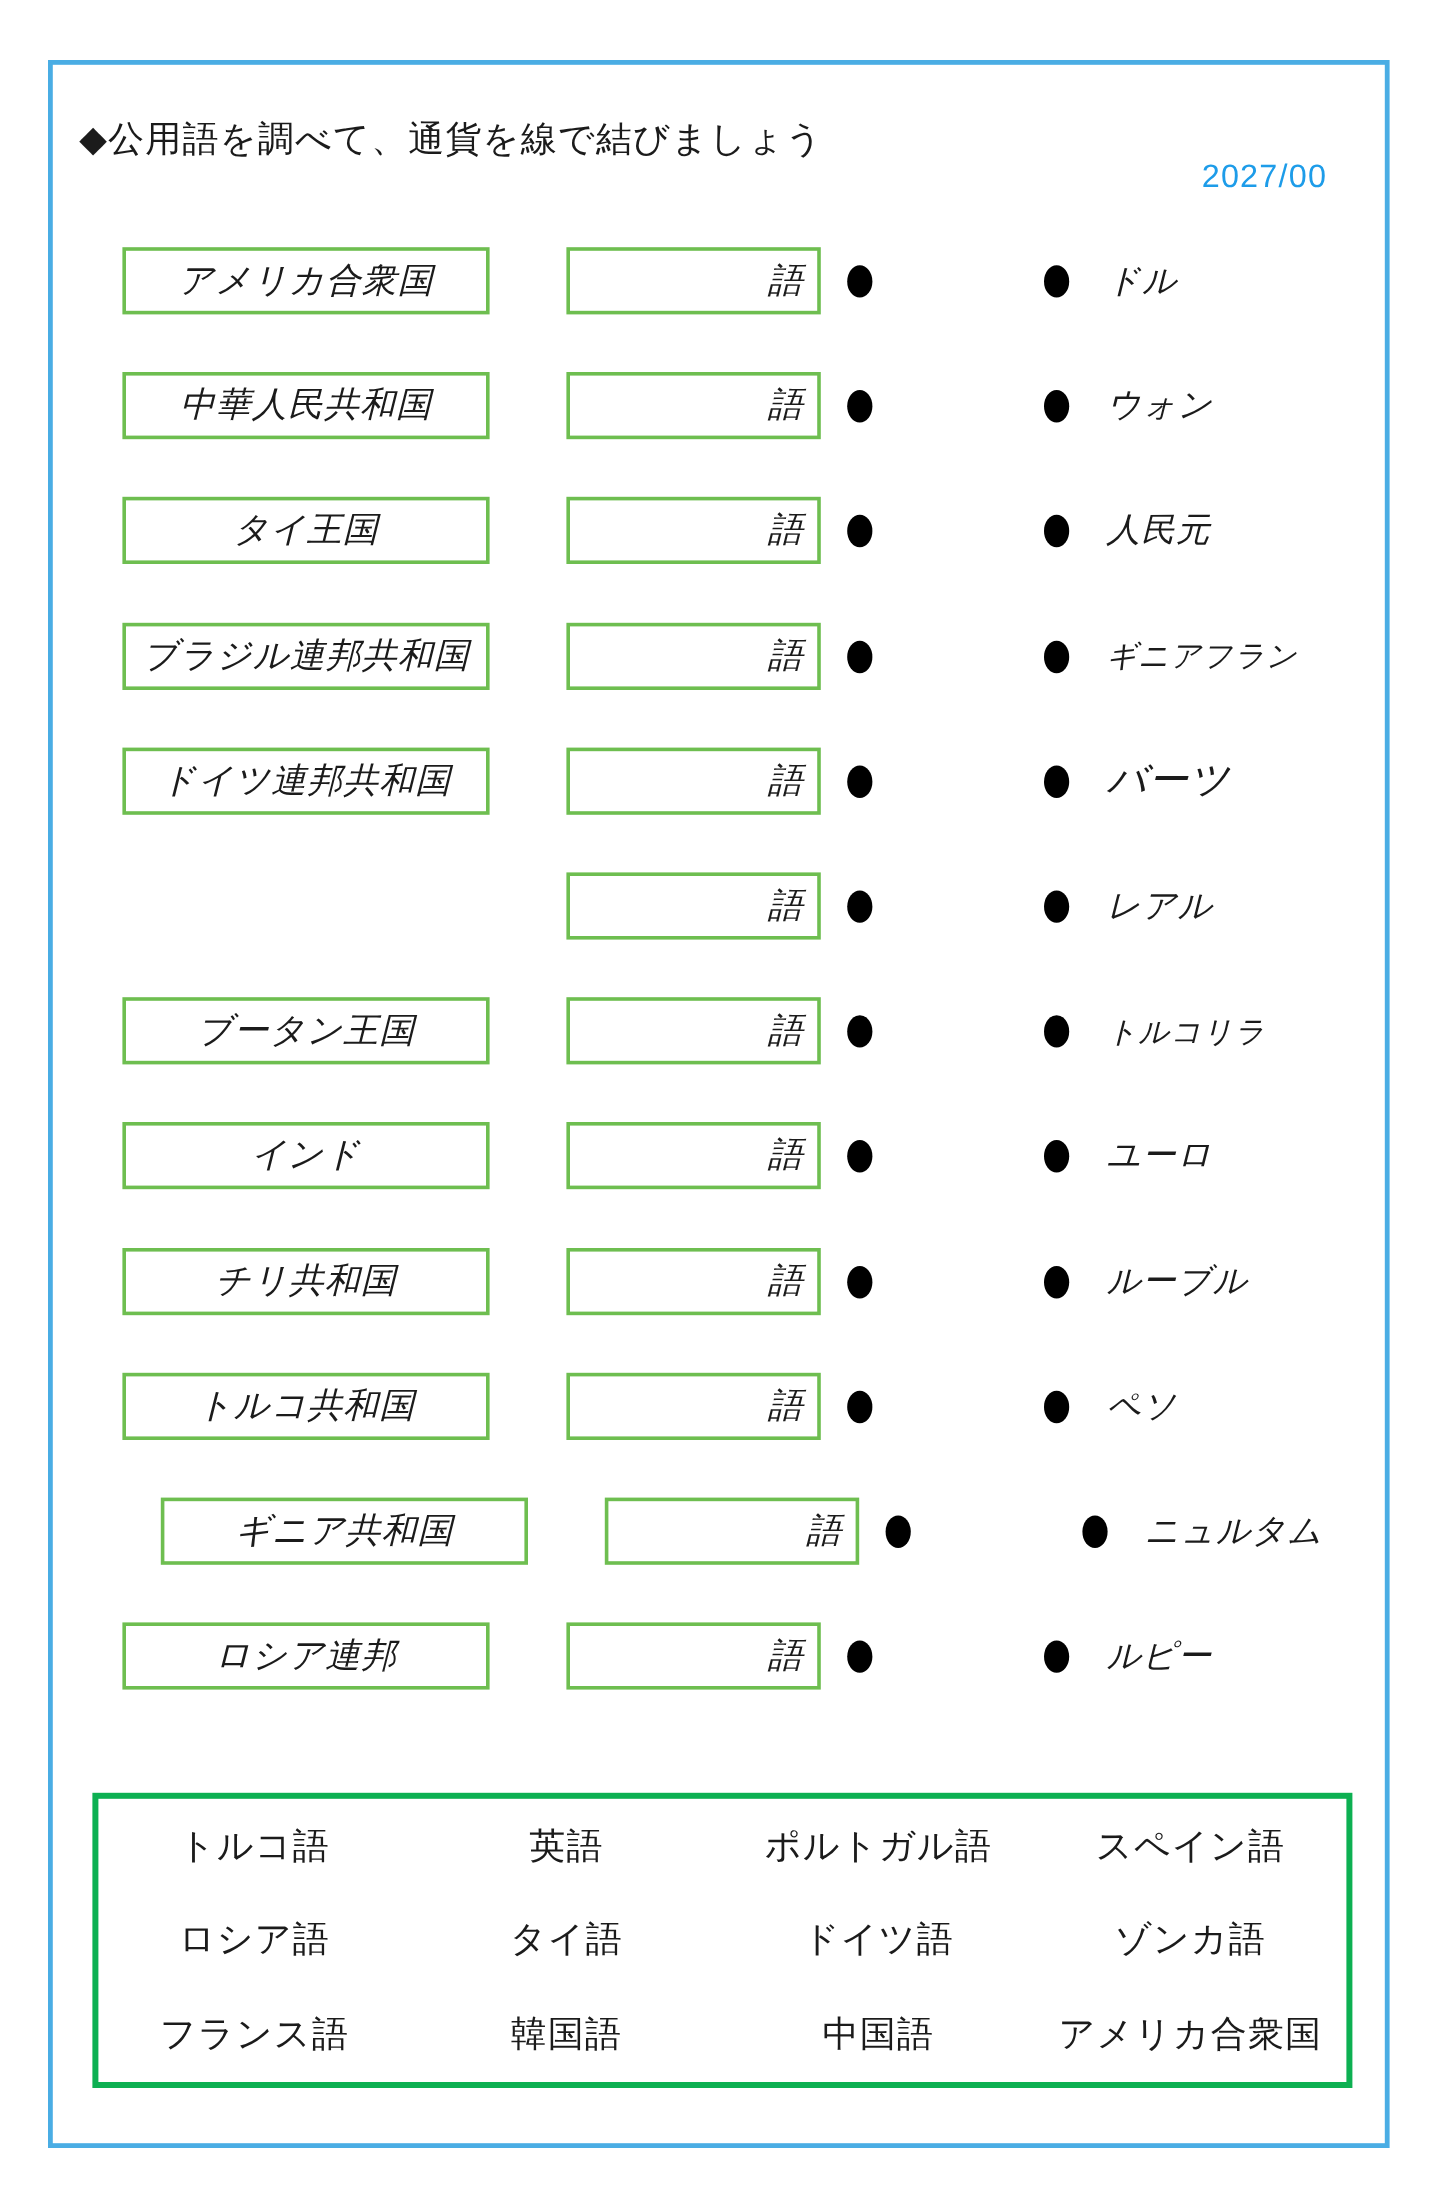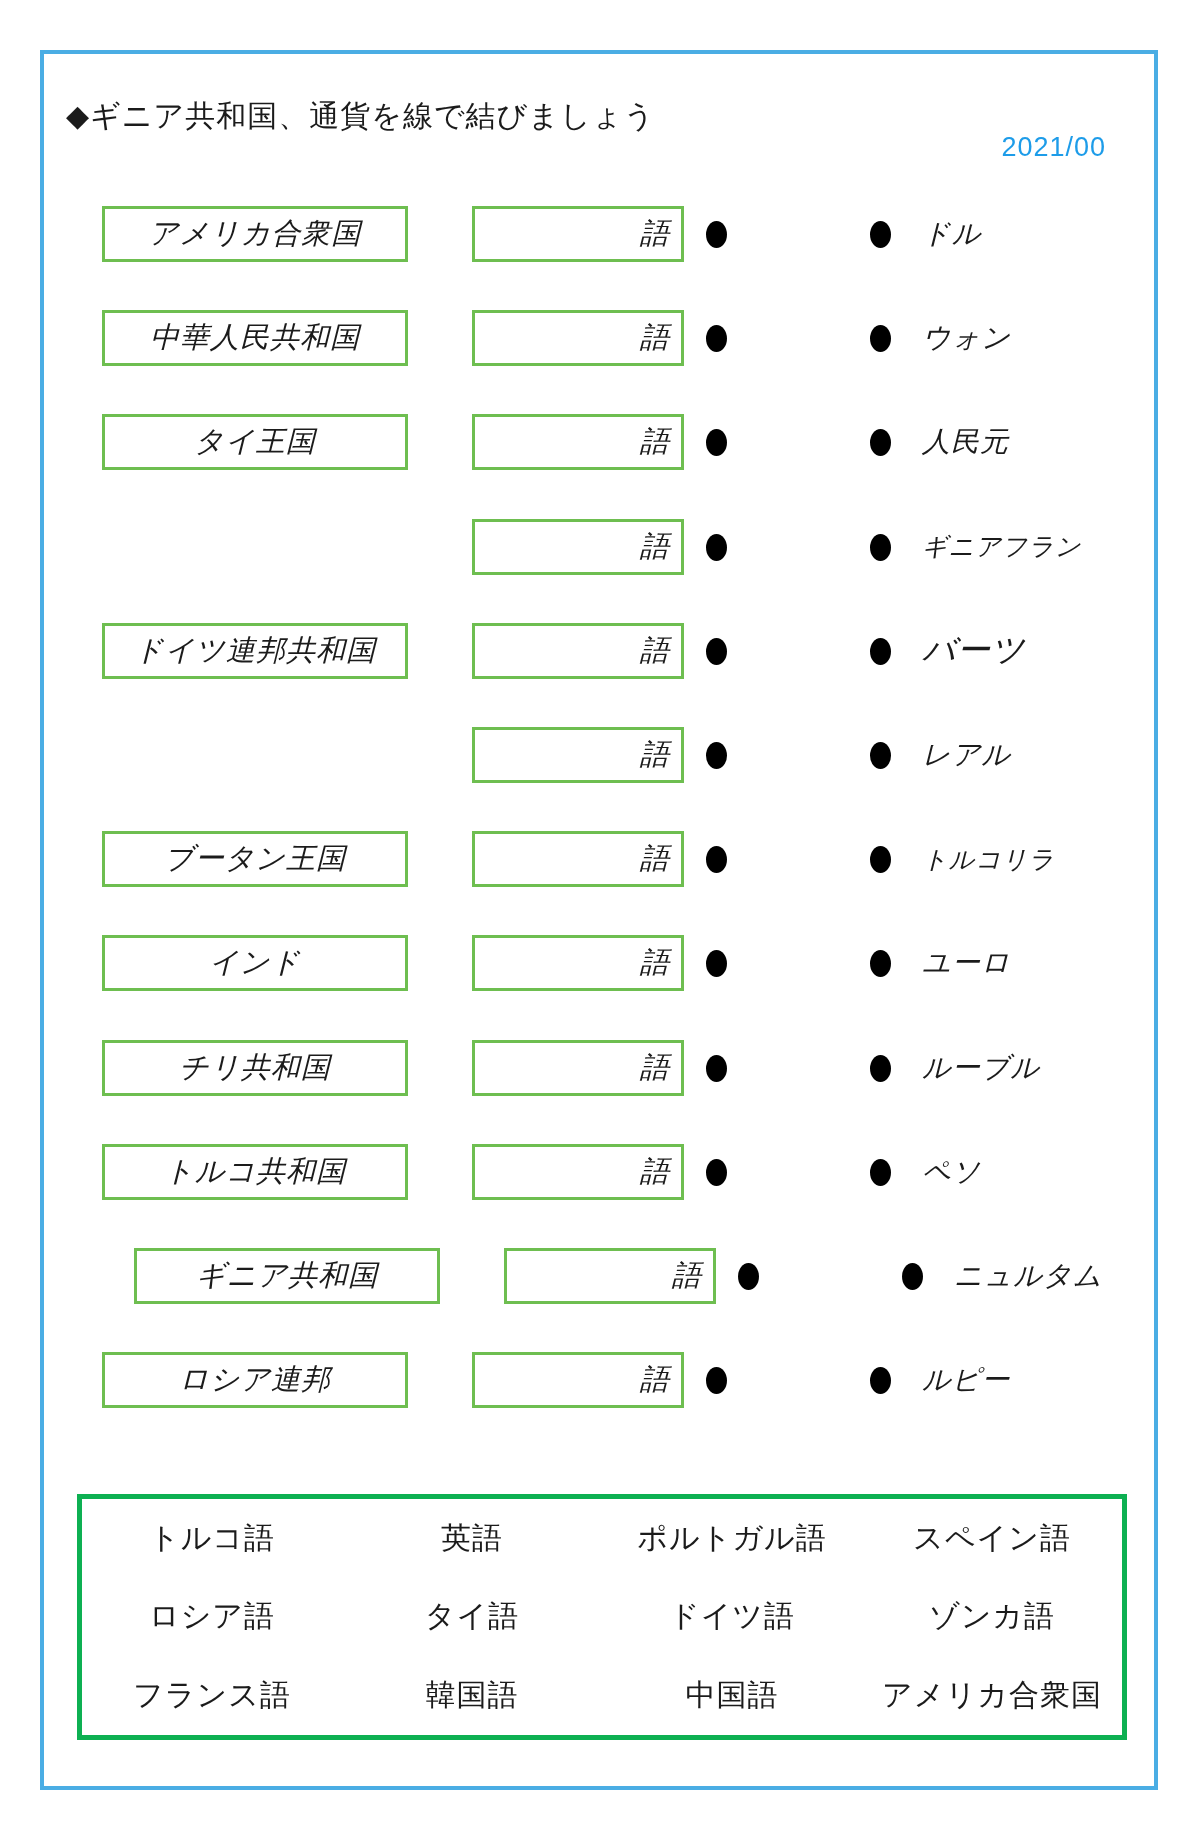--- a/index.html
+++ b/index.html
@@ -120,22 +120,22 @@
     letter-spacing:1px;
     white-space:nowrap;
   }
 </style>
 </head>
 <body>
 
 <div class="page">
   <div class="frame">
 
-    <div class="title">◆ギニア共和国、通貨を線で結びましょう</div>
-    <div class="date">2021/00</div>
+    <div class="title">◆公用語を調べて、通貨を線で結びましょう</div>
+    <div class="date">2027/00</div>
 
     <div class="rows">
   <div class="row" style="top: 152px;">
     <div class="country-box">
       <span>アメリカ合衆国</span>
     </div>
     <div class="lang-box">
       <span>語</span>
     </div>
     <span class="dot dot-left"></span>
@@ -161,20 +161,23 @@
     </div>
     <div class="lang-box">
       <span>語</span>
     </div>
     <span class="dot dot-left"></span>
     <span class="dot dot-right"></span>
     <span class="currency size-normal">人民元</span>
   </div>
 
   <div class="row" style="top: 464.6px;">
+    <div class="country-box">
+      <span>ブラジル連邦共和国</span>
+    </div>
     <div class="lang-box">
       <span>語</span>
     </div>
     <span class="dot dot-left"></span>
     <span class="dot dot-right"></span>
     <span class="currency size-small">ギニアフラン</span>
   </div>
 
   <div class="row" style="top: 568.8px;">
     <div class="country-box">

